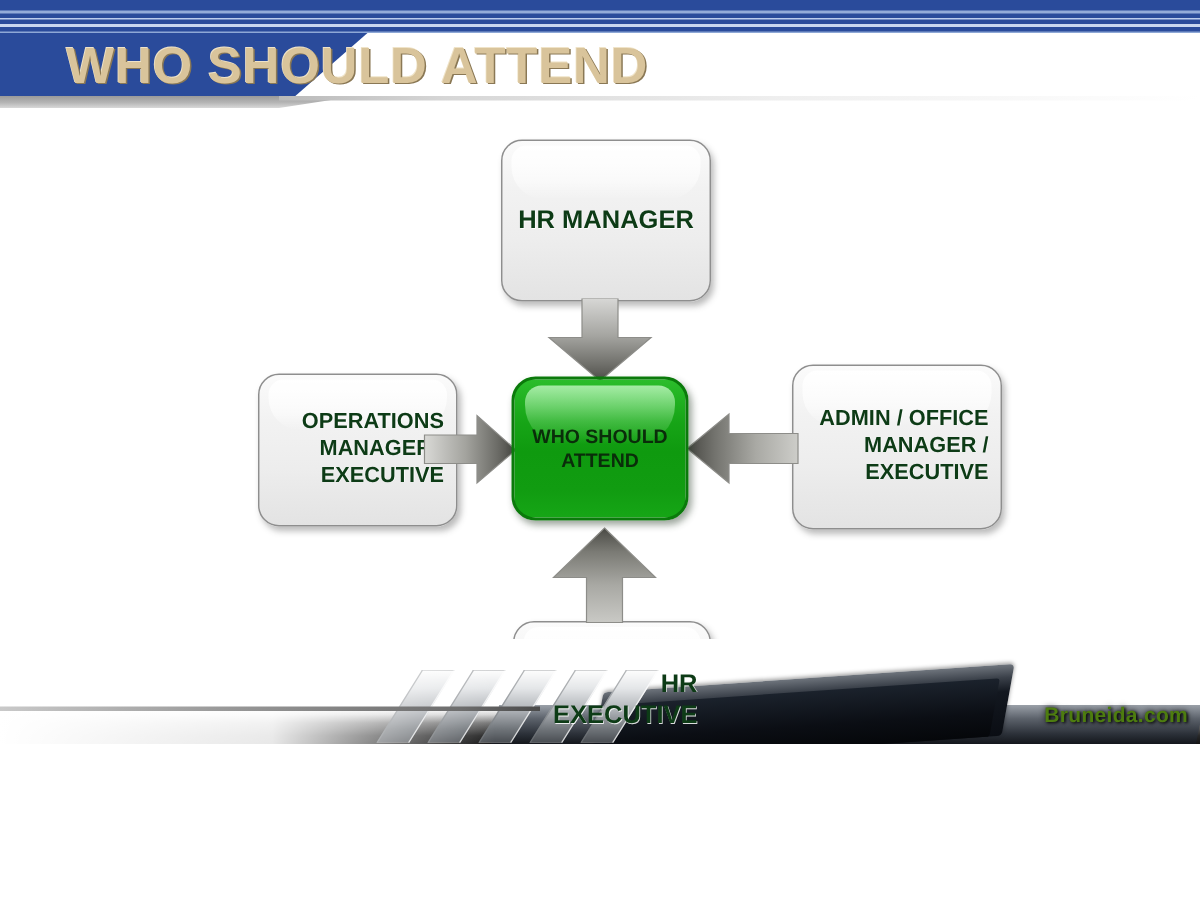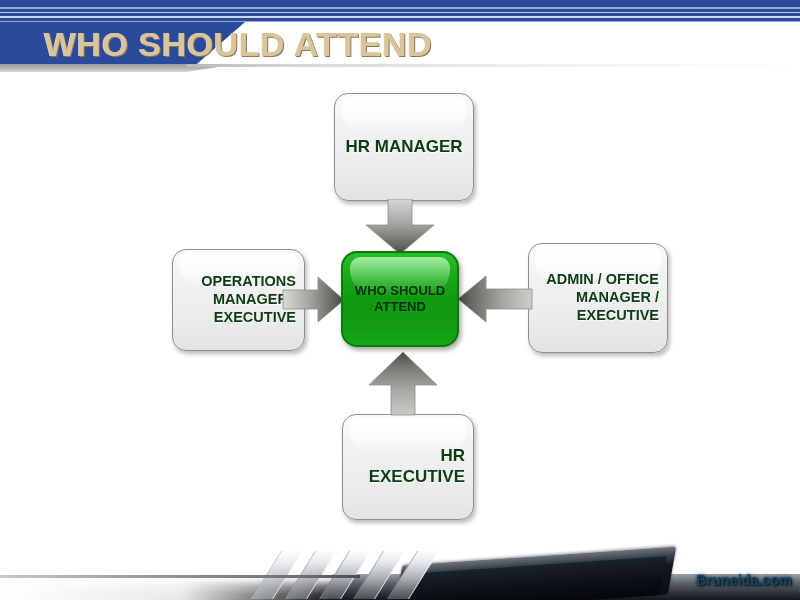--- a/index.html
+++ b/index.html
@@ -10,21 +10,21 @@
     width: 800px;
     height: 600px;
     overflow: hidden;
     background: #ffffff;
     font-family: "Liberation Sans", sans-serif;
   }
 
   #slide {
     position: relative;
     width: 800px;
-    height: 600px;
+    height: 496px;
     background: #ffffff;
     overflow: hidden;
   }
 
   
   .header-band {
     position: absolute;
     left: 0;
     top: 0;
     width: 800px;
@@ -269,21 +269,21 @@
     width: 360px;
     height: 3px;
     background: linear-gradient(to right, #c9c9c9 0%, #9a9a9a 40%, #6d6d6d 85%, #4a4a4a 100%);
   }
 
   .watermark {
     position: absolute;
     right: 8px;
     bottom: 12px;
     z-index: 20;
-    color: #0c4a6e;
+    color: #4d7c0f;
     font-size: 14px;
     font-weight: bold;
     letter-spacing: 0.2px;
     text-shadow: 1px 1px 2px rgba(0,0,0,0.95), 0 0 4px rgba(0,0,0,0.8);
     white-space: nowrap;
     padding-left: 28px;
   }
 </style>
 </head>
 <body>

